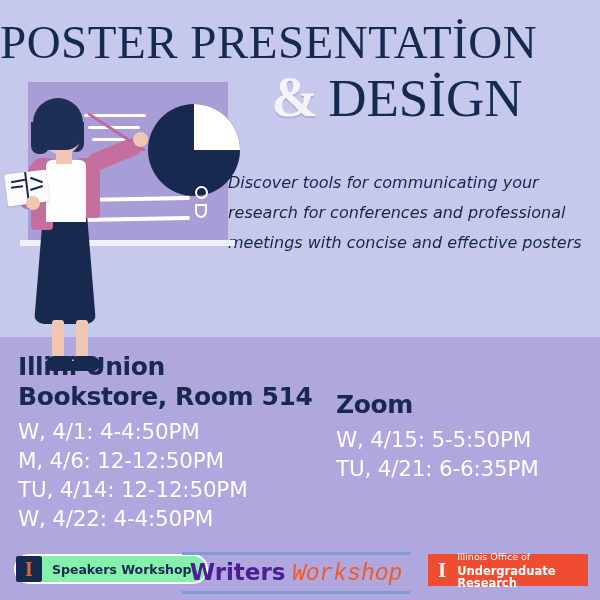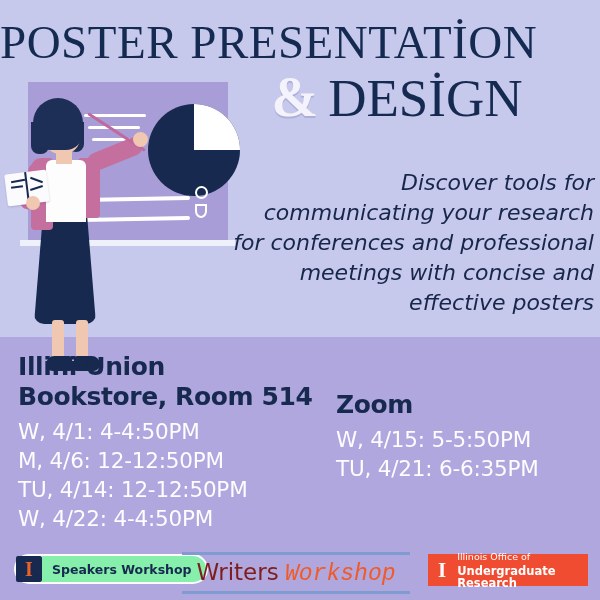--- a/index.html
+++ b/index.html
@@ -27,22 +27,22 @@
     font-size:53px;line-height:62px;color:#152a50;text-align:center;
     white-space:nowrap;
   }
   .amp{color:#f4f3fb;font-weight:700;font-size:56px;margin-right:10px;
        text-shadow:0 2px 0 rgba(100,100,160,.25);}
 
   
   .desc{
     position:absolute;left:228px;top:168px;width:366px;
     font-family:"DejaVu Sans",sans-serif;
-    font-style:italic;font-size:22px;line-height:30px;
-    color:#17274a;text-align:right;
+    font-style:italic;font-size:16px;line-height:30px;
+    color:#17274a;text-align:left;
   }
 
   
   .illus{position:absolute;left:0px;top:70px;width:228px;height:290px;}
   .board{position:absolute;left:28px;top:12px;width:200px;height:158px;background:#a89dd6;}
   .board-base{position:absolute;left:20px;top:170px;width:215px;height:6px;background:#eef0fb;}
   .pie{position:absolute;left:120px;top:22px;width:92px;height:92px;border-radius:50%;
        background:#17294f;overflow:hidden;}
   .pie-slice{position:absolute;left:46px;top:0;width:46px;height:46px;background:#ffffff;}
   .bar-line{position:absolute;background:#ffffff;height:3px;border-radius:2px;}
@@ -120,21 +120,21 @@
     border-radius:16px;padding:2px;box-sizing:border-box;
   }
   .ill-block{width:26px;height:26px;background:#17294f;display:flex;align-items:center;justify-content:center;border-radius:2px;}
   .ill-i{color:#e8622a;font-family:"Liberation Serif",serif;font-weight:700;font-size:20px;line-height:20px;}
   .sp-pill{background:#86efac;height:26px;display:flex;align-items:center;border-radius:0 14px 14px 0;padding:0 14px 0 10px;}
   .sp-text{font-family:"DejaVu Sans",sans-serif;font-weight:700;font-size:12.5px;color:#17294f;white-space:nowrap;}
 
   .logo-writers{position:absolute;left:182px;top:4px;width:228px;text-align:center;}
   .ww-rule{height:3px;background:#7f9bd0;width:100%;}
   .ww-text{padding:3px 0;font-size:23px;line-height:28px;white-space:nowrap;}
-  .ww-a{font-family:"DejaVu Sans",sans-serif;font-weight:400;color:#7f1d1d;}
+  .ww-a{font-family:"DejaVu Sans",sans-serif;font-weight:700;color:#4c1d95;}
   .ww-b{font-family:Liberation Mono, monospace;font-style:italic;color:#f05a28;font-weight:400;}
 
   .logo-our{
     position:absolute;left:428px;top:6px;width:160px;height:32px;background:#ef4c31;
     display:flex;align-items:center;padding-left:6px;box-sizing:border-box;
   }
   .our-i{width:20px;height:24px;display:flex;align-items:center;justify-content:center;
          font-family:"Liberation Serif",serif;font-weight:700;font-size:21px;color:#fdfdff;}
   .our-txt{margin-left:7px;line-height:12px;}
   .our-l1{font-family:"DejaVu Sans",sans-serif;font-size:9.5px;color:#fff;display:block;}

